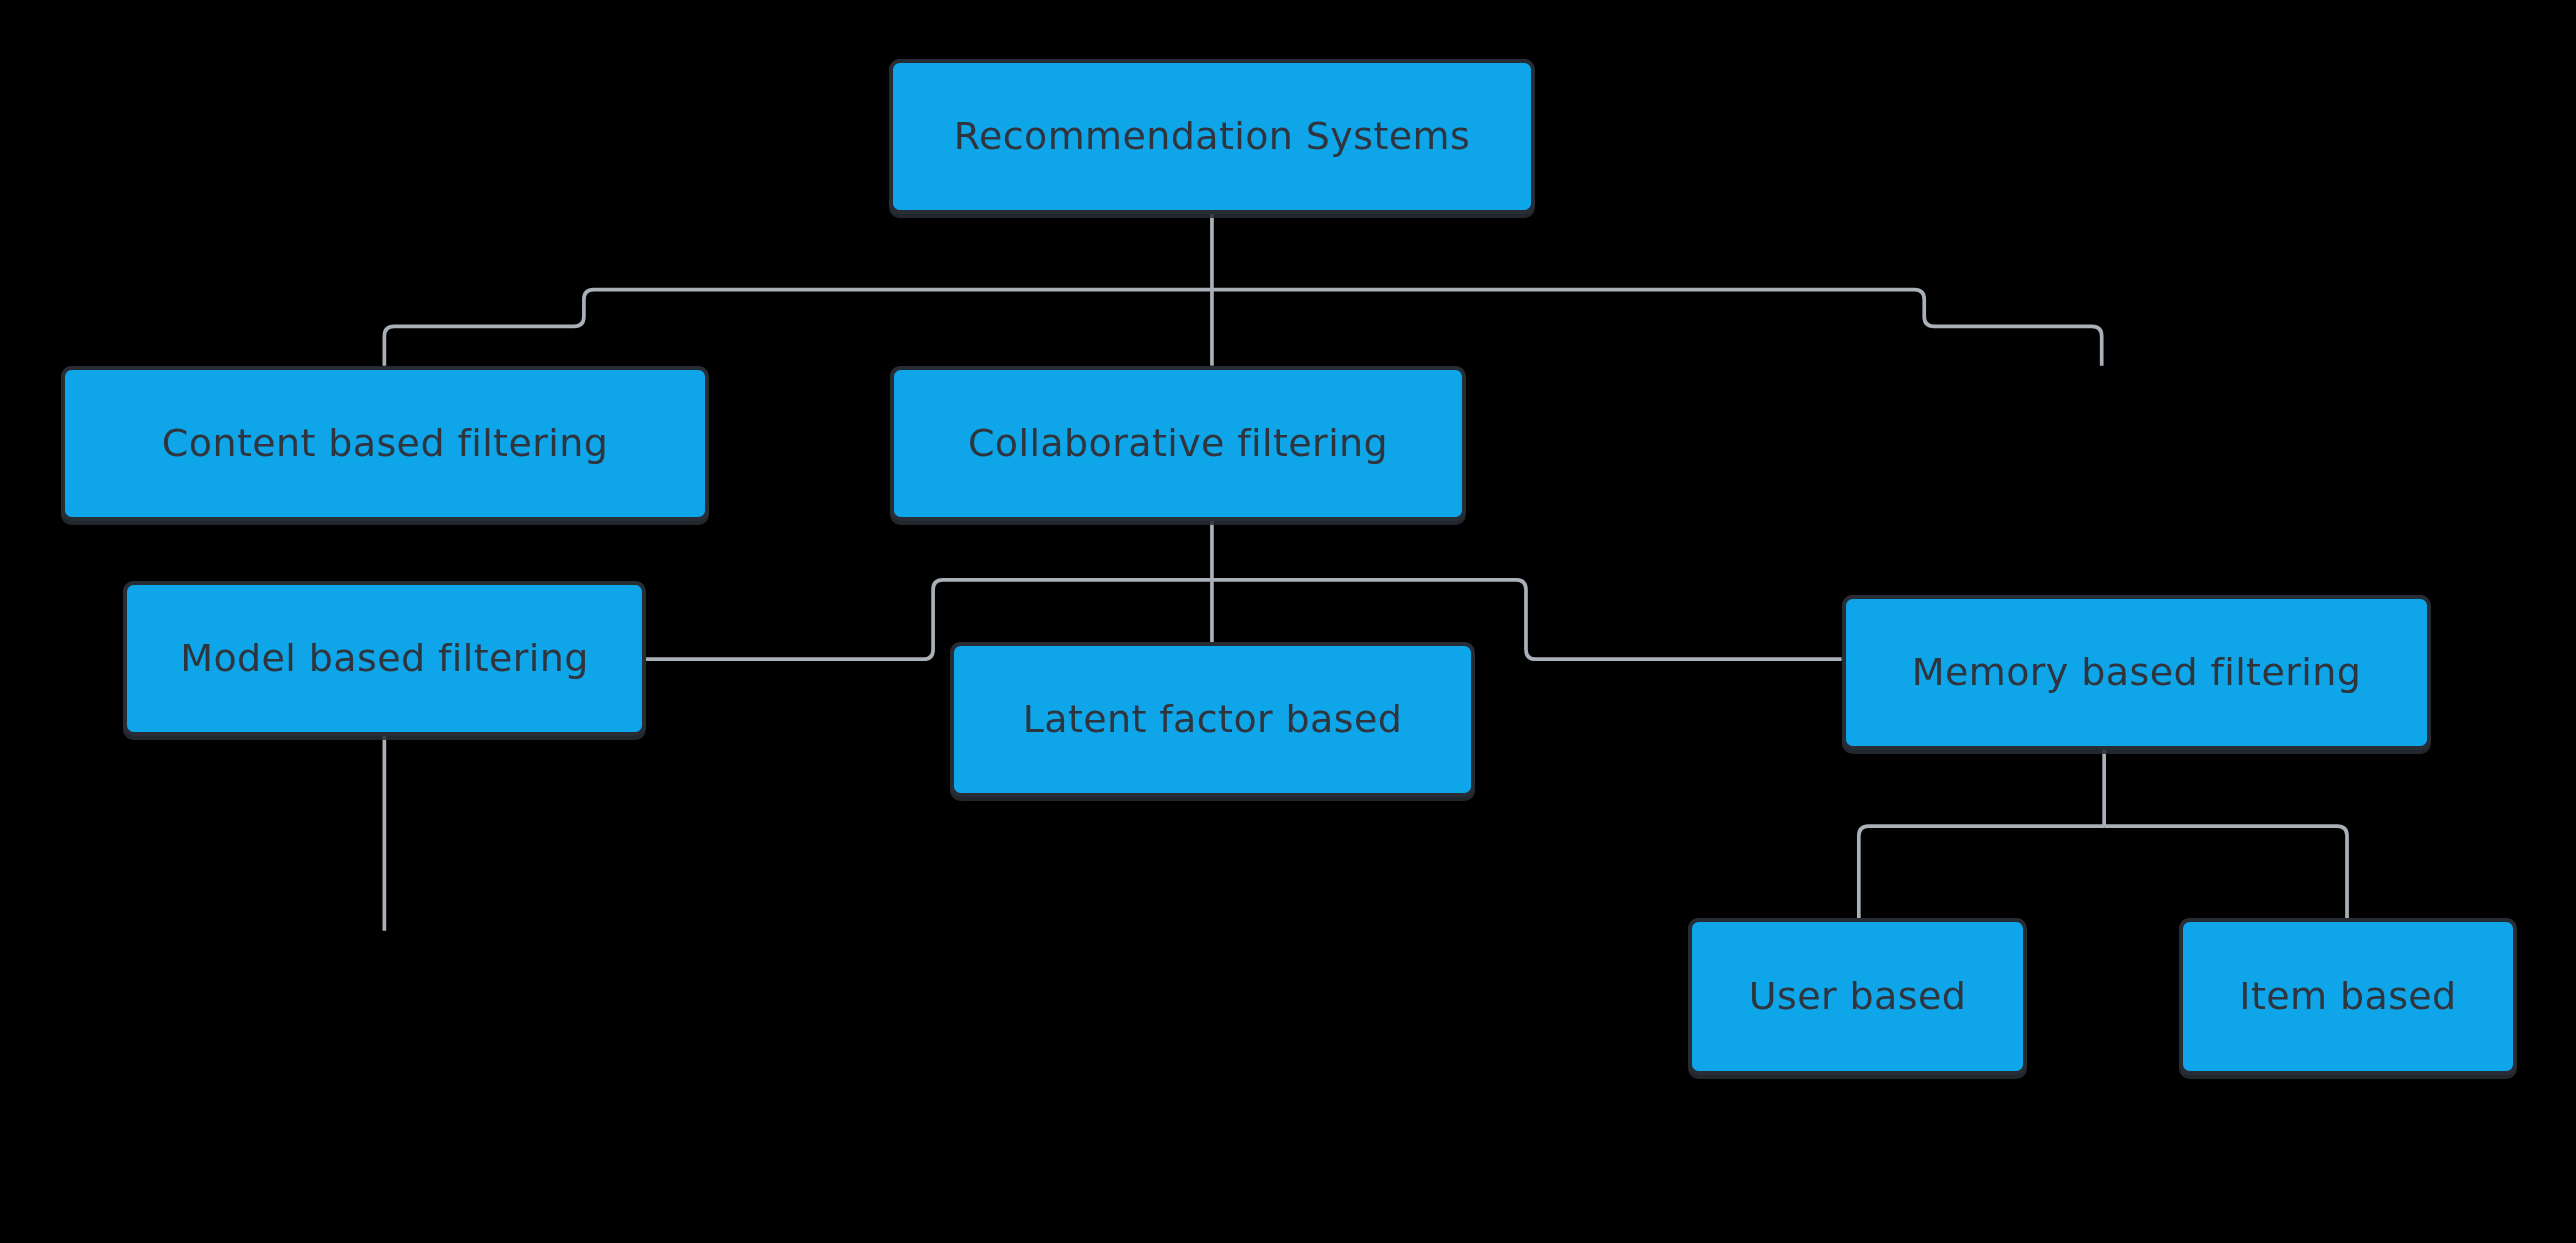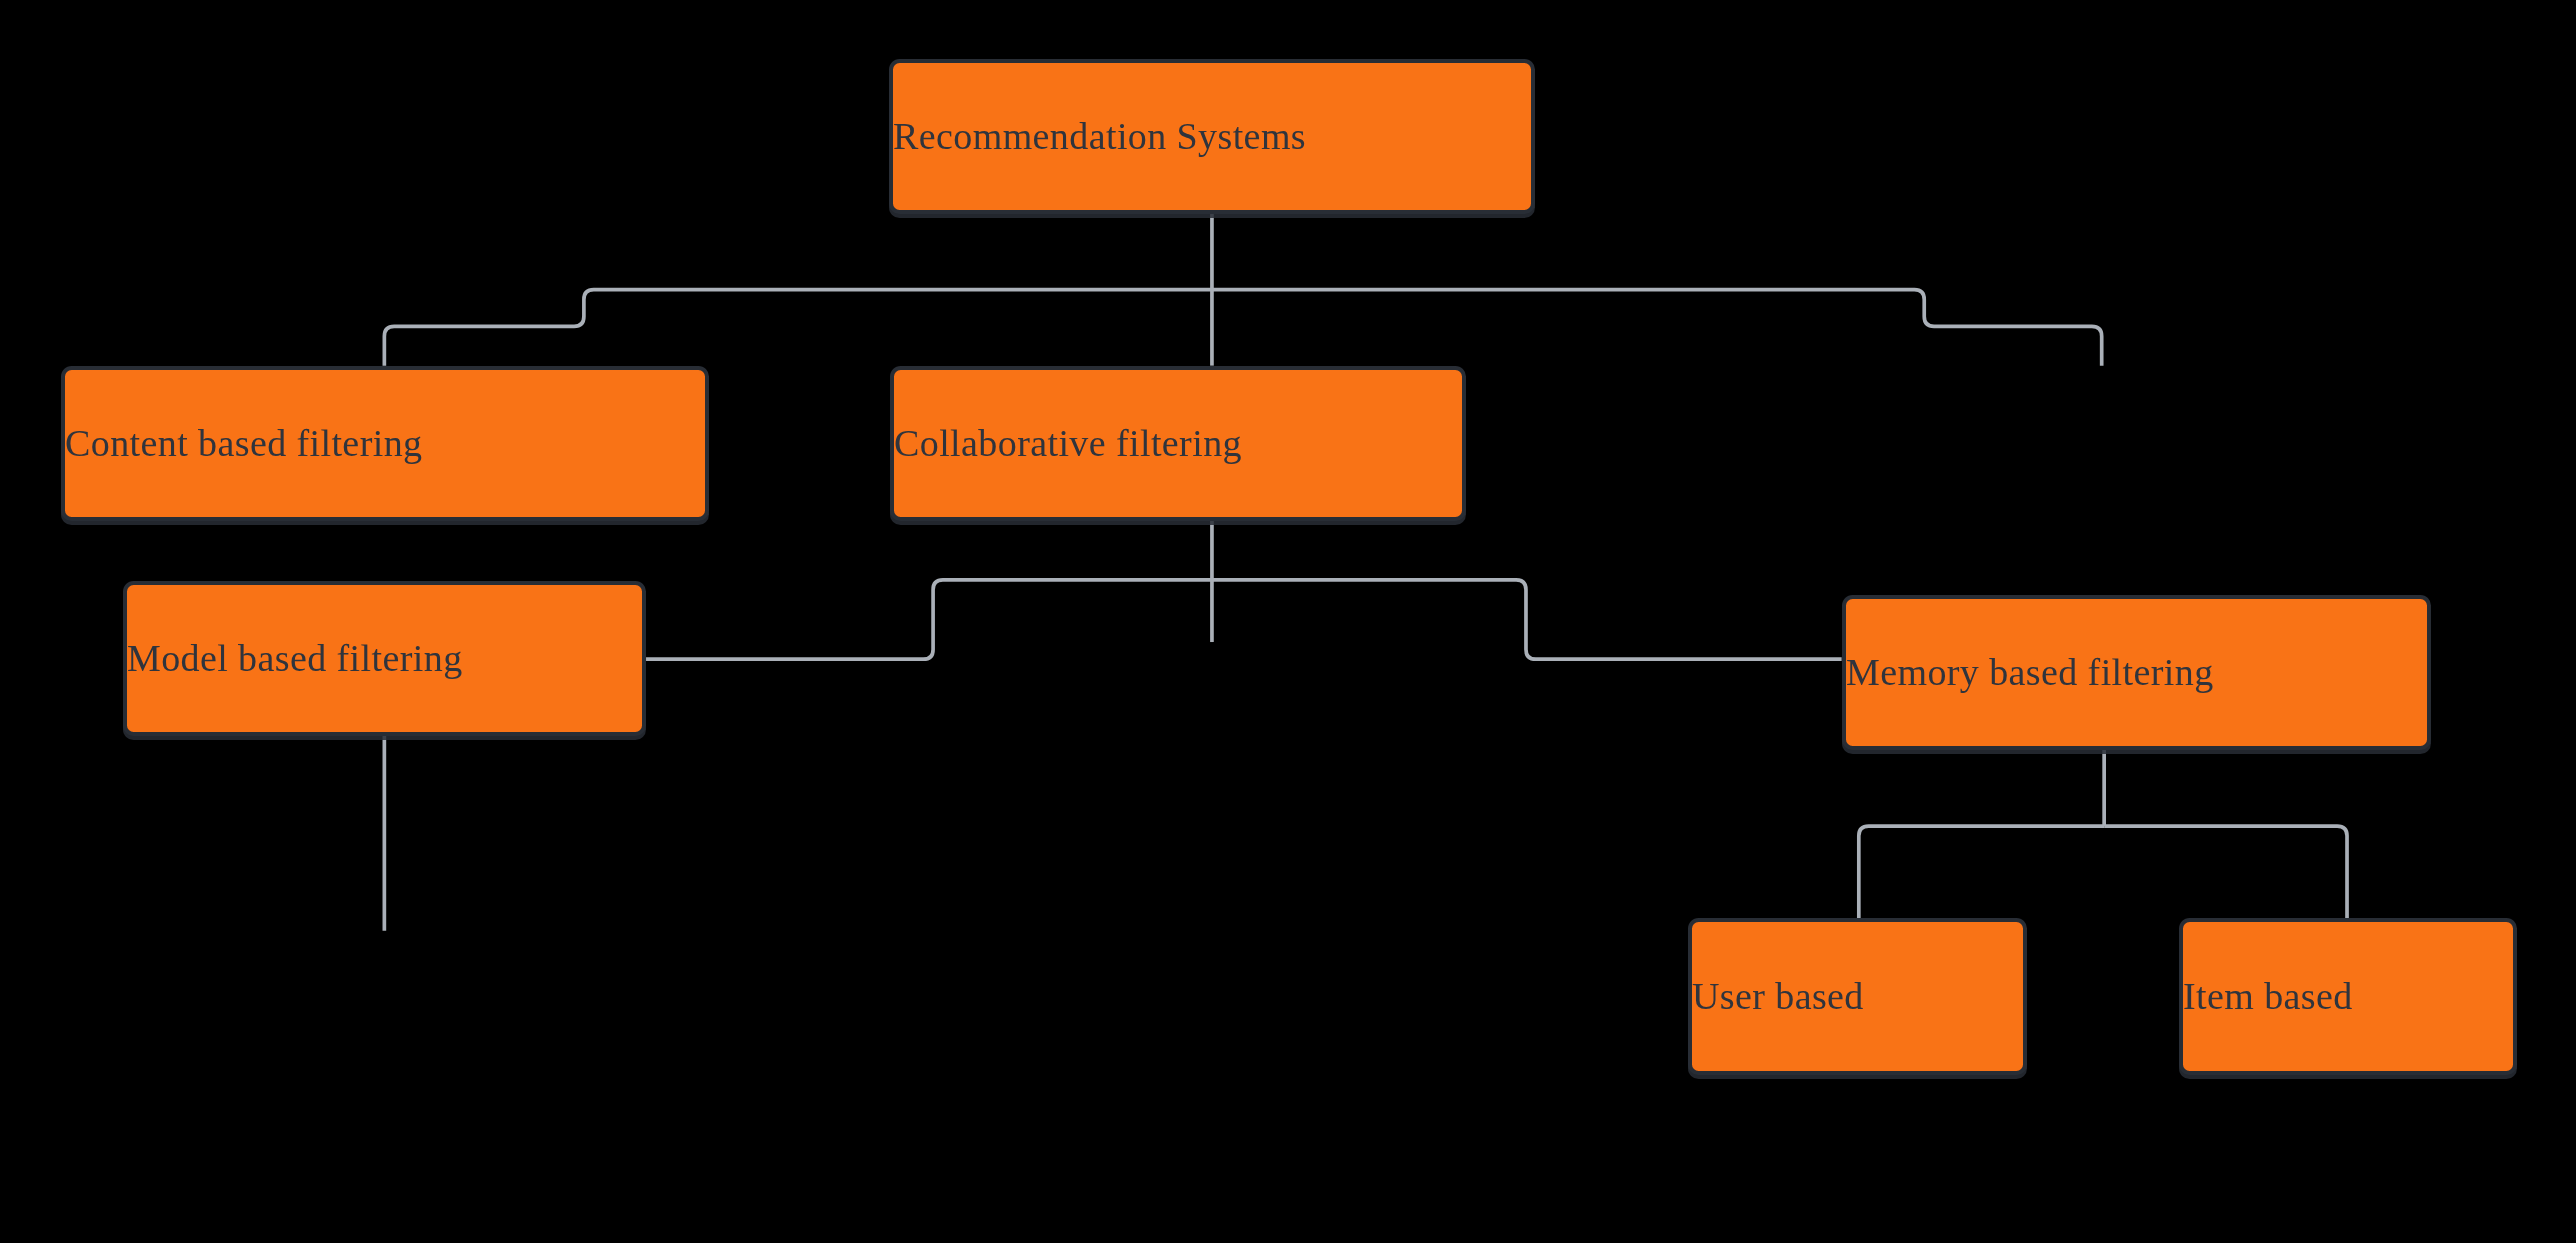--- a/index.html
+++ b/index.html
@@ -23,28 +23,28 @@
   }
   #connector-layer path {
     fill: none;
     stroke: #aab0b8;
     stroke-width: 4.5;
     stroke-linecap: butt;
   }
   .node {
     position: absolute;
     box-sizing: border-box;
-    background: #f97316;
+    background: #0ea5e9;
     border: 4.9px solid #282d35;
     border-radius: 10.6px;
     box-shadow: 0 4.1px 0 rgba(40, 45, 53, 0.85);
     display: flex;
     align-items: center;
+    justify-content: center;
     z-index: 1;
-    font-family: Liberation Serif, serif;
   }
   .node-label {
     color: #2f343d;
     font-size: 38px;
     line-height: 1.32;
     text-align: center;
     white-space: pre-line;
     letter-spacing: 0.4px;
   }
   
@@ -97,20 +97,23 @@
 
   <div class="node" id="node-collab">
     <span class="node-label">Collaborative filtering</span>
   </div>
 
 
   <div class="node" id="node-model">
     <span class="node-label">Model based filtering</span>
   </div>
 
+  <div class="node" id="node-latent">
+    <span class="node-label">Latent factor based</span>
+  </div>
 
   <div class="node" id="node-memory">
     <span class="node-label">Memory based filtering</span>
   </div>
 
 
   <div class="node" id="node-user">
     <span class="node-label">User based</span>
   </div>
 

